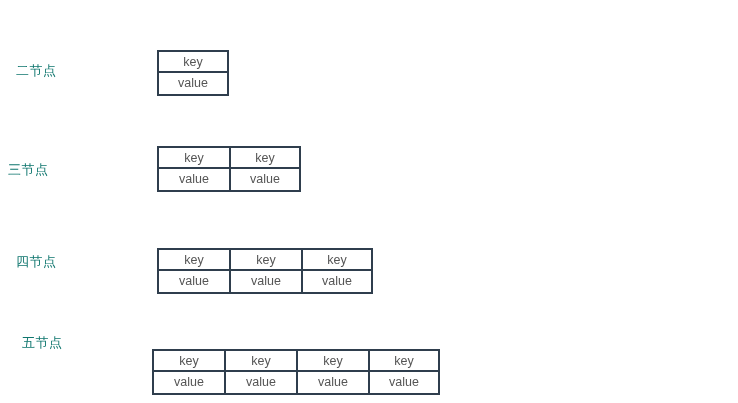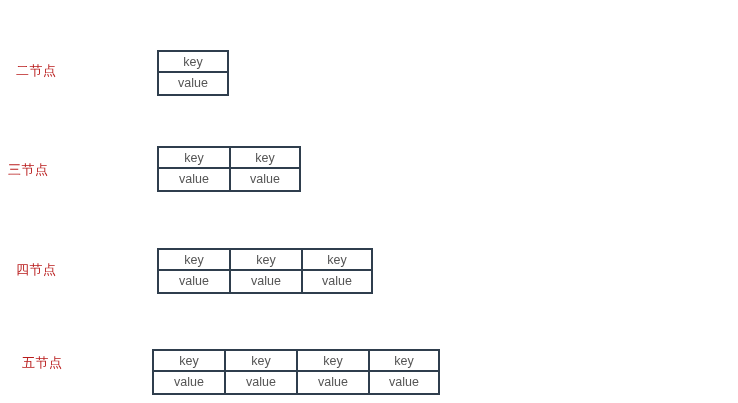--- a/index.html
+++ b/index.html
@@ -18,21 +18,21 @@
     position: absolute;
     left: 0;
     top: 0;
     width: 738px;
     height: 403px;
     background: #ffffff;
   }
   .row-label {
     position: absolute;
     font-size: 13px;
-    color: #b91c1c;
+    color: #0f766e;
     letter-spacing: 0.5px;
     white-space: nowrap;
     font-family: "DejaVu Sans", "Liberation Sans", sans-serif;
   }
   .node-table {
     position: absolute;
     display: flex;
     flex-direction: row;
   }
   .node-cell {
@@ -80,37 +80,37 @@
     <div class="node-cell">
       <div class="cell-key">key</div>
       <div class="cell-value">value</div>
     </div>
     <div class="node-cell">
       <div class="cell-key">key</div>
       <div class="cell-value">value</div>
     </div>
   </div>
 
-  <div class="row-label" style="left:16px; top:261px;">四节点</div>
+  <div class="row-label" style="left:16px; top:253px;">四节点</div>
   <div class="node-table" style="left:157px; top:248px;">
     <div class="node-cell">
       <div class="cell-key">key</div>
       <div class="cell-value">value</div>
     </div>
     <div class="node-cell">
       <div class="cell-key">key</div>
       <div class="cell-value">value</div>
     </div>
     <div class="node-cell">
       <div class="cell-key">key</div>
       <div class="cell-value">value</div>
     </div>
   </div>
 
-  <div class="row-label" style="left:22px; top:354px;">五节点</div>
+  <div class="row-label" style="left:22px; top:334px;">五节点</div>
   <div class="node-table" style="left:152px; top:349px;">
     <div class="node-cell">
       <div class="cell-key">key</div>
       <div class="cell-value">value</div>
     </div>
     <div class="node-cell">
       <div class="cell-key">key</div>
       <div class="cell-value">value</div>
     </div>
     <div class="node-cell">

